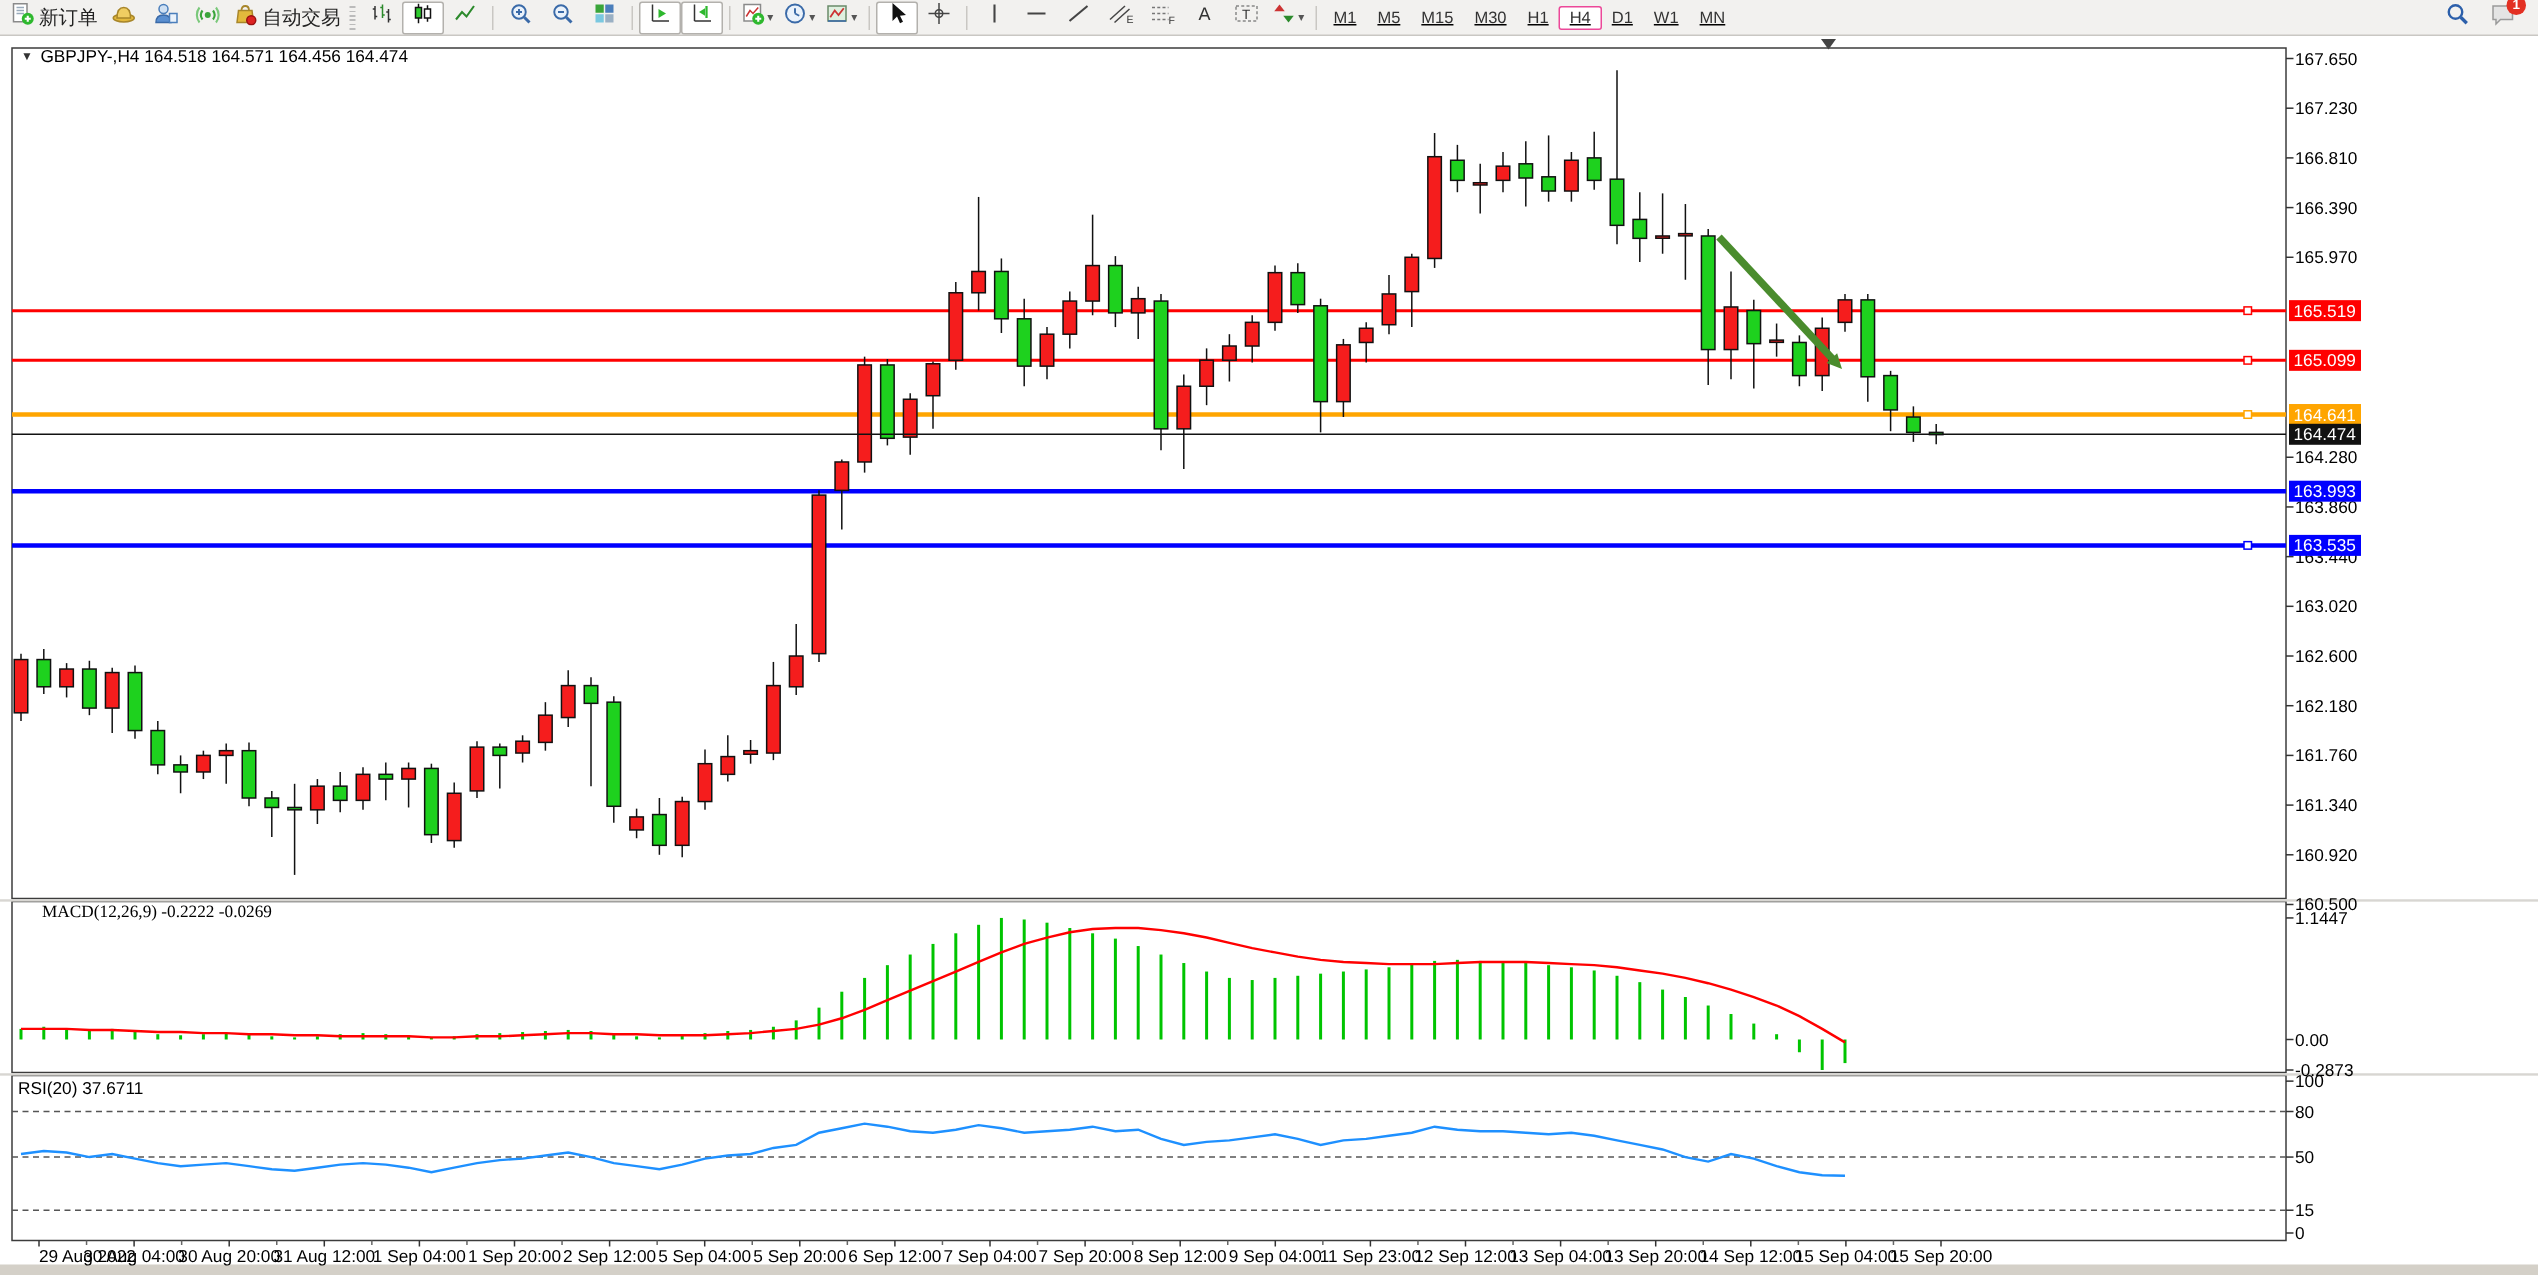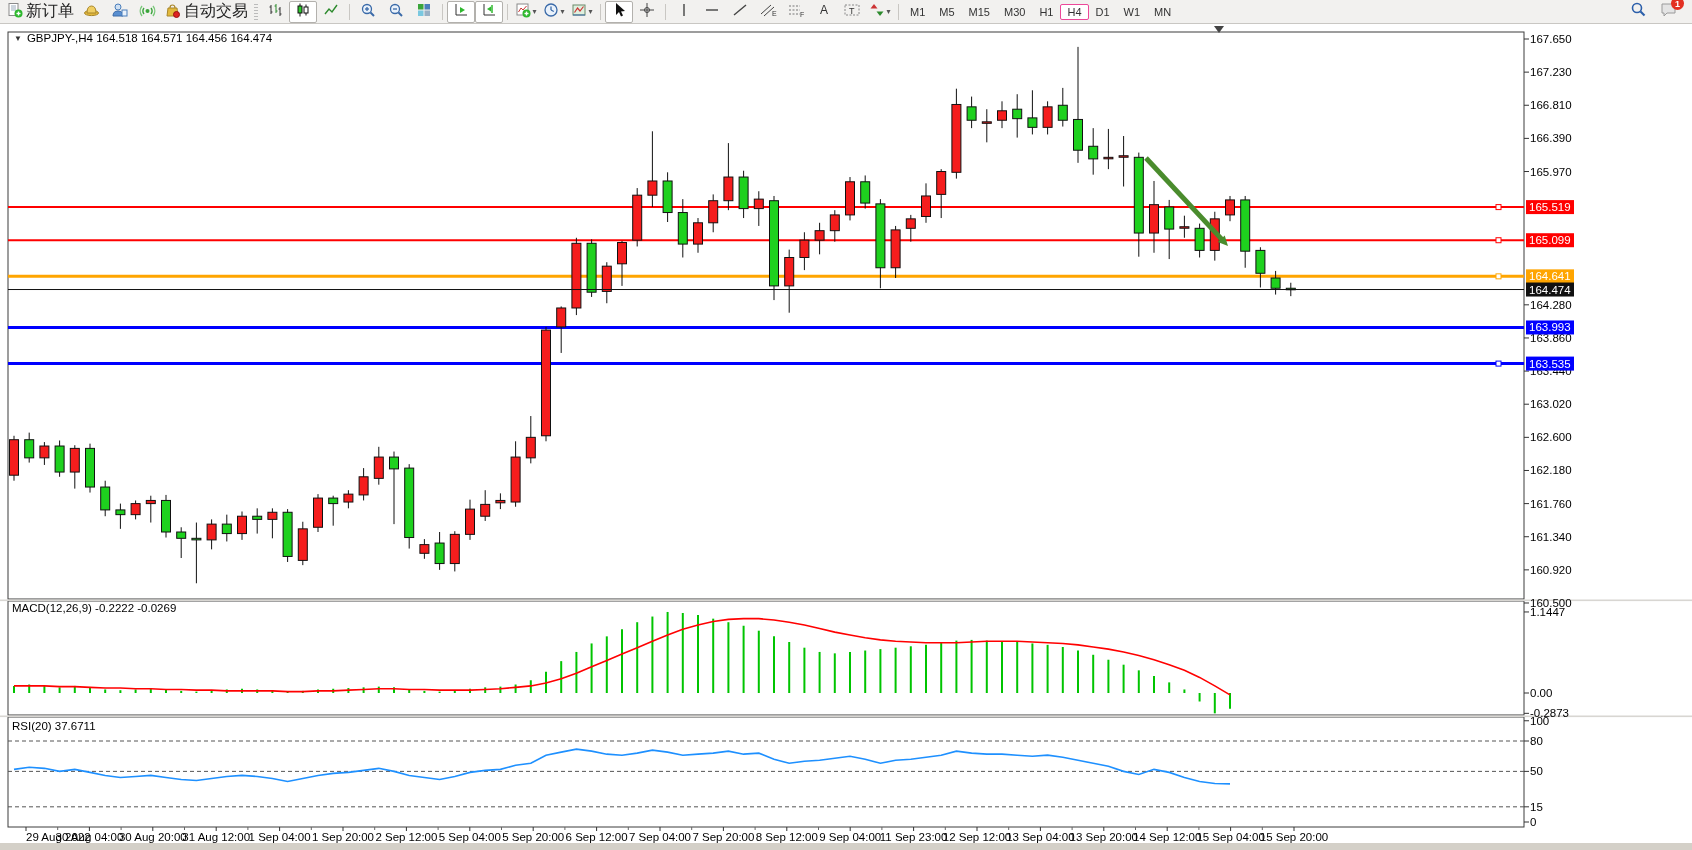--- a/index.html
+++ b/index.html
@@ -3,21 +3,21 @@
 <meta charset="utf-8">
 <style>
   html,body{margin:0;padding:0;background:#ffffff;font-family:"Liberation Sans",sans-serif;}
   #app{position:relative;width:1692px;height:850px;background:#fff;overflow:hidden;}
   
   #toolbar{position:absolute;left:0;top:0;width:1692px;height:24px;background:#f2f1ef;
            border-bottom:1px solid #c9c7c3;display:flex;align-items:center;padding:0 4px;box-sizing:border-box;}
   .tb-btn{height:20px;min-width:22px;display:flex;align-items:center;justify-content:center;
           padding:0 2px;border:1px solid transparent;border-radius:2px;background:transparent;cursor:default;}
   .tb-btn.pressed{background:#ffffff;border:1px solid #b3b1ad;}
-  .tb-btn .lbl{font-size:16px;color:#222;margin-left:3px;white-space:nowrap;}
+  .tb-btn .lbl{font-size:13px;color:#222;margin-left:3px;white-space:nowrap;}
   .tb-sep{width:1px;height:16px;background:#c9c7c3;margin:0 4px;}
   .tb-grip{width:4px;height:16px;margin:0 3px;background:repeating-linear-gradient(0deg,#bbb 0 1px,transparent 1px 3px);}
   .tf-btn{font-size:11px;color:#333;padding:1px 6px;border:1px solid transparent;border-radius:2px;}
   .tf-btn.pressed{background:#ffffff;border:1px solid #ec4899;}
   .caret{font-size:8px;color:#555;margin-left:1px;}
   .tb-right{margin-left:auto;display:flex;align-items:center;}
   .badge{position:absolute;top:-4px;right:-6px;background:#e33022;color:#fff;border-radius:50%;
          width:13px;height:13px;font-size:9px;display:flex;align-items:center;justify-content:center;font-weight:bold;}
   .bubble-wrap{position:relative;margin:0 10px 0 8px;}
   
@@ -223,21 +223,21 @@
           </svg></span>
   </div>
   <div class="tb-btn">
     <span><svg width="16" height="16">
             <polygon points="5,2 8.5,6.5 1.5,6.5" fill="#cc3333"></polygon>
             <polygon points="11,14 14.5,9.5 7.5,9.5" fill="#2c8a2c"></polygon>
           </svg></span>
     <span class="caret">▾</span>
   </div>
   <div class="tb-sep"></div>
-  <div id="tf-group" style="display:flex;align-items:center;">
+  <div id="tf-group" style="display:flex;align-items:center;text-decoration:underline;">
         <div class="tf-btn">M1</div>
         <div class="tf-btn">M5</div>
         <div class="tf-btn">M15</div>
         <div class="tf-btn">M30</div>
         <div class="tf-btn">H1</div>
         <div class="tf-btn pressed">H4</div>
         <div class="tf-btn">D1</div>
         <div class="tf-btn">W1</div>
         <div class="tf-btn">MN</div>
       </div>
@@ -253,21 +253,21 @@
               <path d="M2,3 h13 v9 h-8 l-3,3 v-3 h-2 Z" fill="#e4e4e4" stroke="#9a9a9a"></path>
             </svg></span>
       <span class="badge">1</span>
     </div>
   </div>
 </div>
 
 <div class="panel-label" id="chart-title">
   <span class="dd">▼</span><span>GBPJPY-,H4  164.518 164.571 164.456 164.474</span>
 </div>
-<div class="panel-label" id="macd-label" style="left:12px;top:602px;">MACD(12,26,9) -0.2222 -0.0269</div>
+<div class="panel-label" id="macd-label" style="left:28px;top:602px;font-family:Liberation Serif, serif;">MACD(12,26,9) -0.2222 -0.0269</div>
 <div class="panel-label" id="rsi-label" style="left:12px;top:720px;">RSI(20) 37.6711</div>
 
 <svg id="chart-svg" width="1692" height="826" style="position:absolute;left:0;top:24px;">
       <rect x="8" y="8" width="1516" height="567" fill="#ffffff" stroke="#3c3c3c" stroke-width="1"></rect>
       <rect x="8" y="577" width="1516" height="114" fill="#ffffff" stroke="#3c3c3c" stroke-width="1"></rect>
       <rect x="8" y="693" width="1516" height="110" fill="#ffffff" stroke="#3c3c3c" stroke-width="1"></rect>
       <rect x="0" y="575.5" width="1692" height="1.6" fill="#d8d6d2"></rect>
       <rect x="0" y="691.5" width="1692" height="1.6" fill="#d8d6d2"></rect>
       <rect x="0" y="819" width="1692" height="7" fill="#d4d0c8"></rect>
       <line x1="1524" y1="15" x2="1529" y2="15" stroke="#333"></line>

